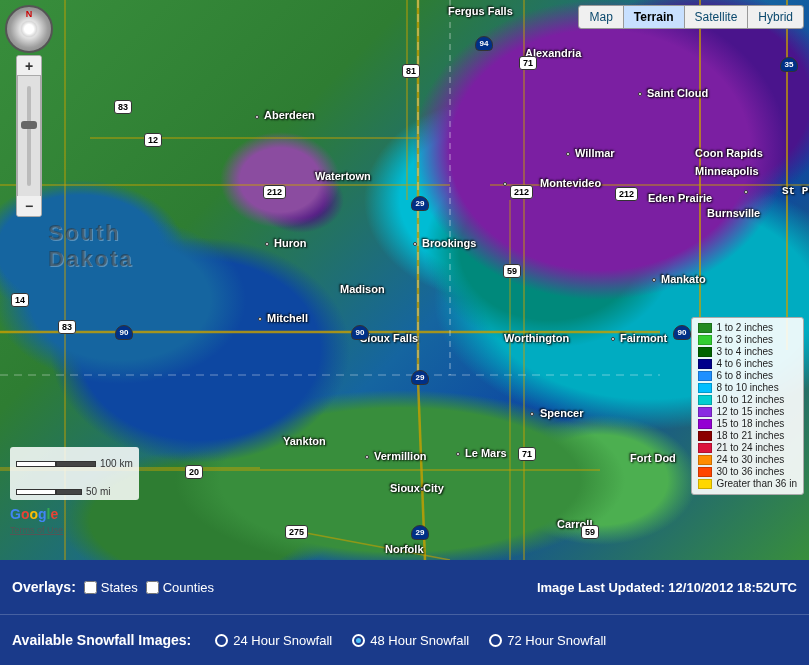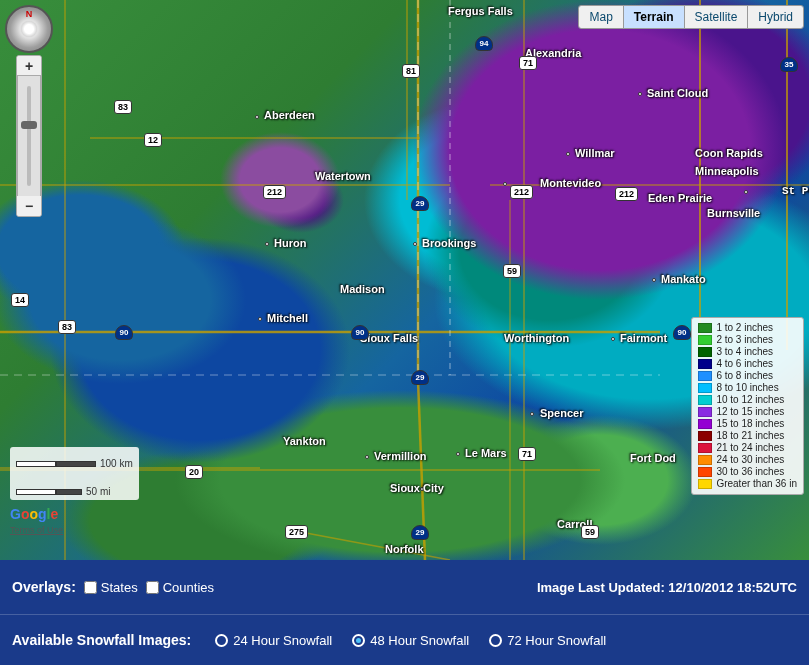--- a/index.html
+++ b/index.html
@@ -504,20 +504,21 @@
     <line x1="0" y1="468" x2="260" y2="468" stroke="#c8a000" stroke-width="1.5" opacity="0.6"></line>
 
     <line x1="418" y1="0" x2="418" y2="380" stroke="white" stroke-width="1" stroke-dasharray="8,6" opacity="0.5"></line>
     <line x1="418" y1="380" x2="418" y2="380" stroke="white" stroke-width="1" opacity="0.5"></line>
 
     <line x1="0" y1="375" x2="660" y2="375" stroke="white" stroke-width="1" stroke-dasharray="8,6" opacity="0.4"></line>
 
     <line x1="450" y1="0" x2="450" y2="375" stroke="white" stroke-width="1" stroke-dasharray="6,5" opacity="0.5"></line>
   </svg>
 
+  <div class="state-label" style="left:48px; top:220px;">South<br>Dakota</div>
 
   <div class="city-dot" style="left:255px; top:115px;"></div>
   <div class="city-label" style="left:264px; top:109px;">Aberdeen</div>
 
   <div class="city-dot" style="left:265px; top:242px;"></div>
   <div class="city-label" style="left:274px; top:237px;">Huron</div>
 
   <div class="city-dot" style="left:258px; top:317px;"></div>
   <div class="city-label" style="left:267px; top:312px;">Mitchell</div>
 

